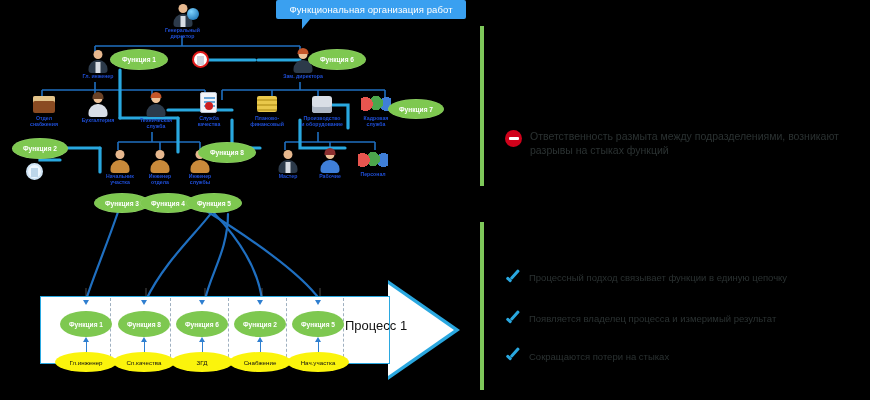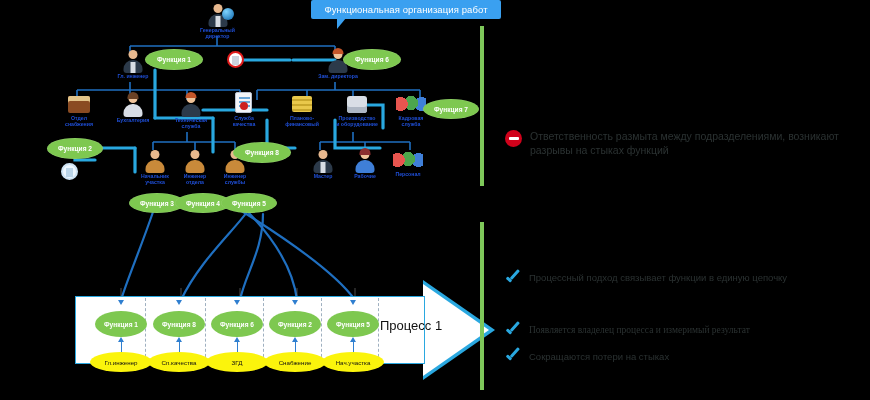--- a/index.html
+++ b/index.html
@@ -5,21 +5,21 @@
   * { box-sizing: border-box; margin: 0; padding: 0; }
   html, body {
     width: 870px; height: 400px;
     background: #000;
     font-family: "Liberation Sans", sans-serif;
     overflow: hidden;
   }
   #slide { position: relative; width: 870px; height: 400px; background: #000; }
 
   
-  #left-panel { position: absolute; left: 0; top: 0; width: 470px; height: 400px; margin-left: 35px; }
+  #left-panel { position: absolute; left: 0; top: 0; width: 470px; height: 400px; }
 
   .title-banner {
     position: absolute; left: 276px; top: 0px;
     width: 190px; height: 19px;
     background: #3aa0f0; border-radius: 2px;
     color: #fff; font-size: 9.5px; line-height: 19px;
     text-align: center; letter-spacing: .1px; white-space: nowrap;
   }
   .title-banner::after {
     content: ""; position: absolute; left: 26px; top: 18px;
@@ -400,21 +400,21 @@
     <div class="bullet-row" style="left:35px; top:130px; width:360px;">
       <span class="icon-stop"></span>
       <span class="bullet-text">Ответственность размыта между подразделениями, возникают разрывы на стыках функций</span>
     </div>
 
     <div class="bullet-row" style="left:35px; top:272px; width:360px;">
       <span class="icon-check"></span>
       <span class="bullet-text small">Процессный подход связывает функции в единую цепочку</span>
     </div>
 
-    <div class="bullet-row" style="left:35px; top:324px; width:360px;font-family:Liberation Serif, serif;">
+    <div class="bullet-row" style="left:35px; top:313px; width:360px;">
       <span class="icon-check"></span>
       <span class="bullet-text small">Появляется владелец процесса и измеримый результат</span>
     </div>
 
     <div class="bullet-row" style="left:35px; top:350px; width:360px;align-items:center;">
       <span class="icon-check"></span>
       <span class="bullet-text small">Сокращаются потери на стыках</span>
     </div>
   </div>
 </div>

